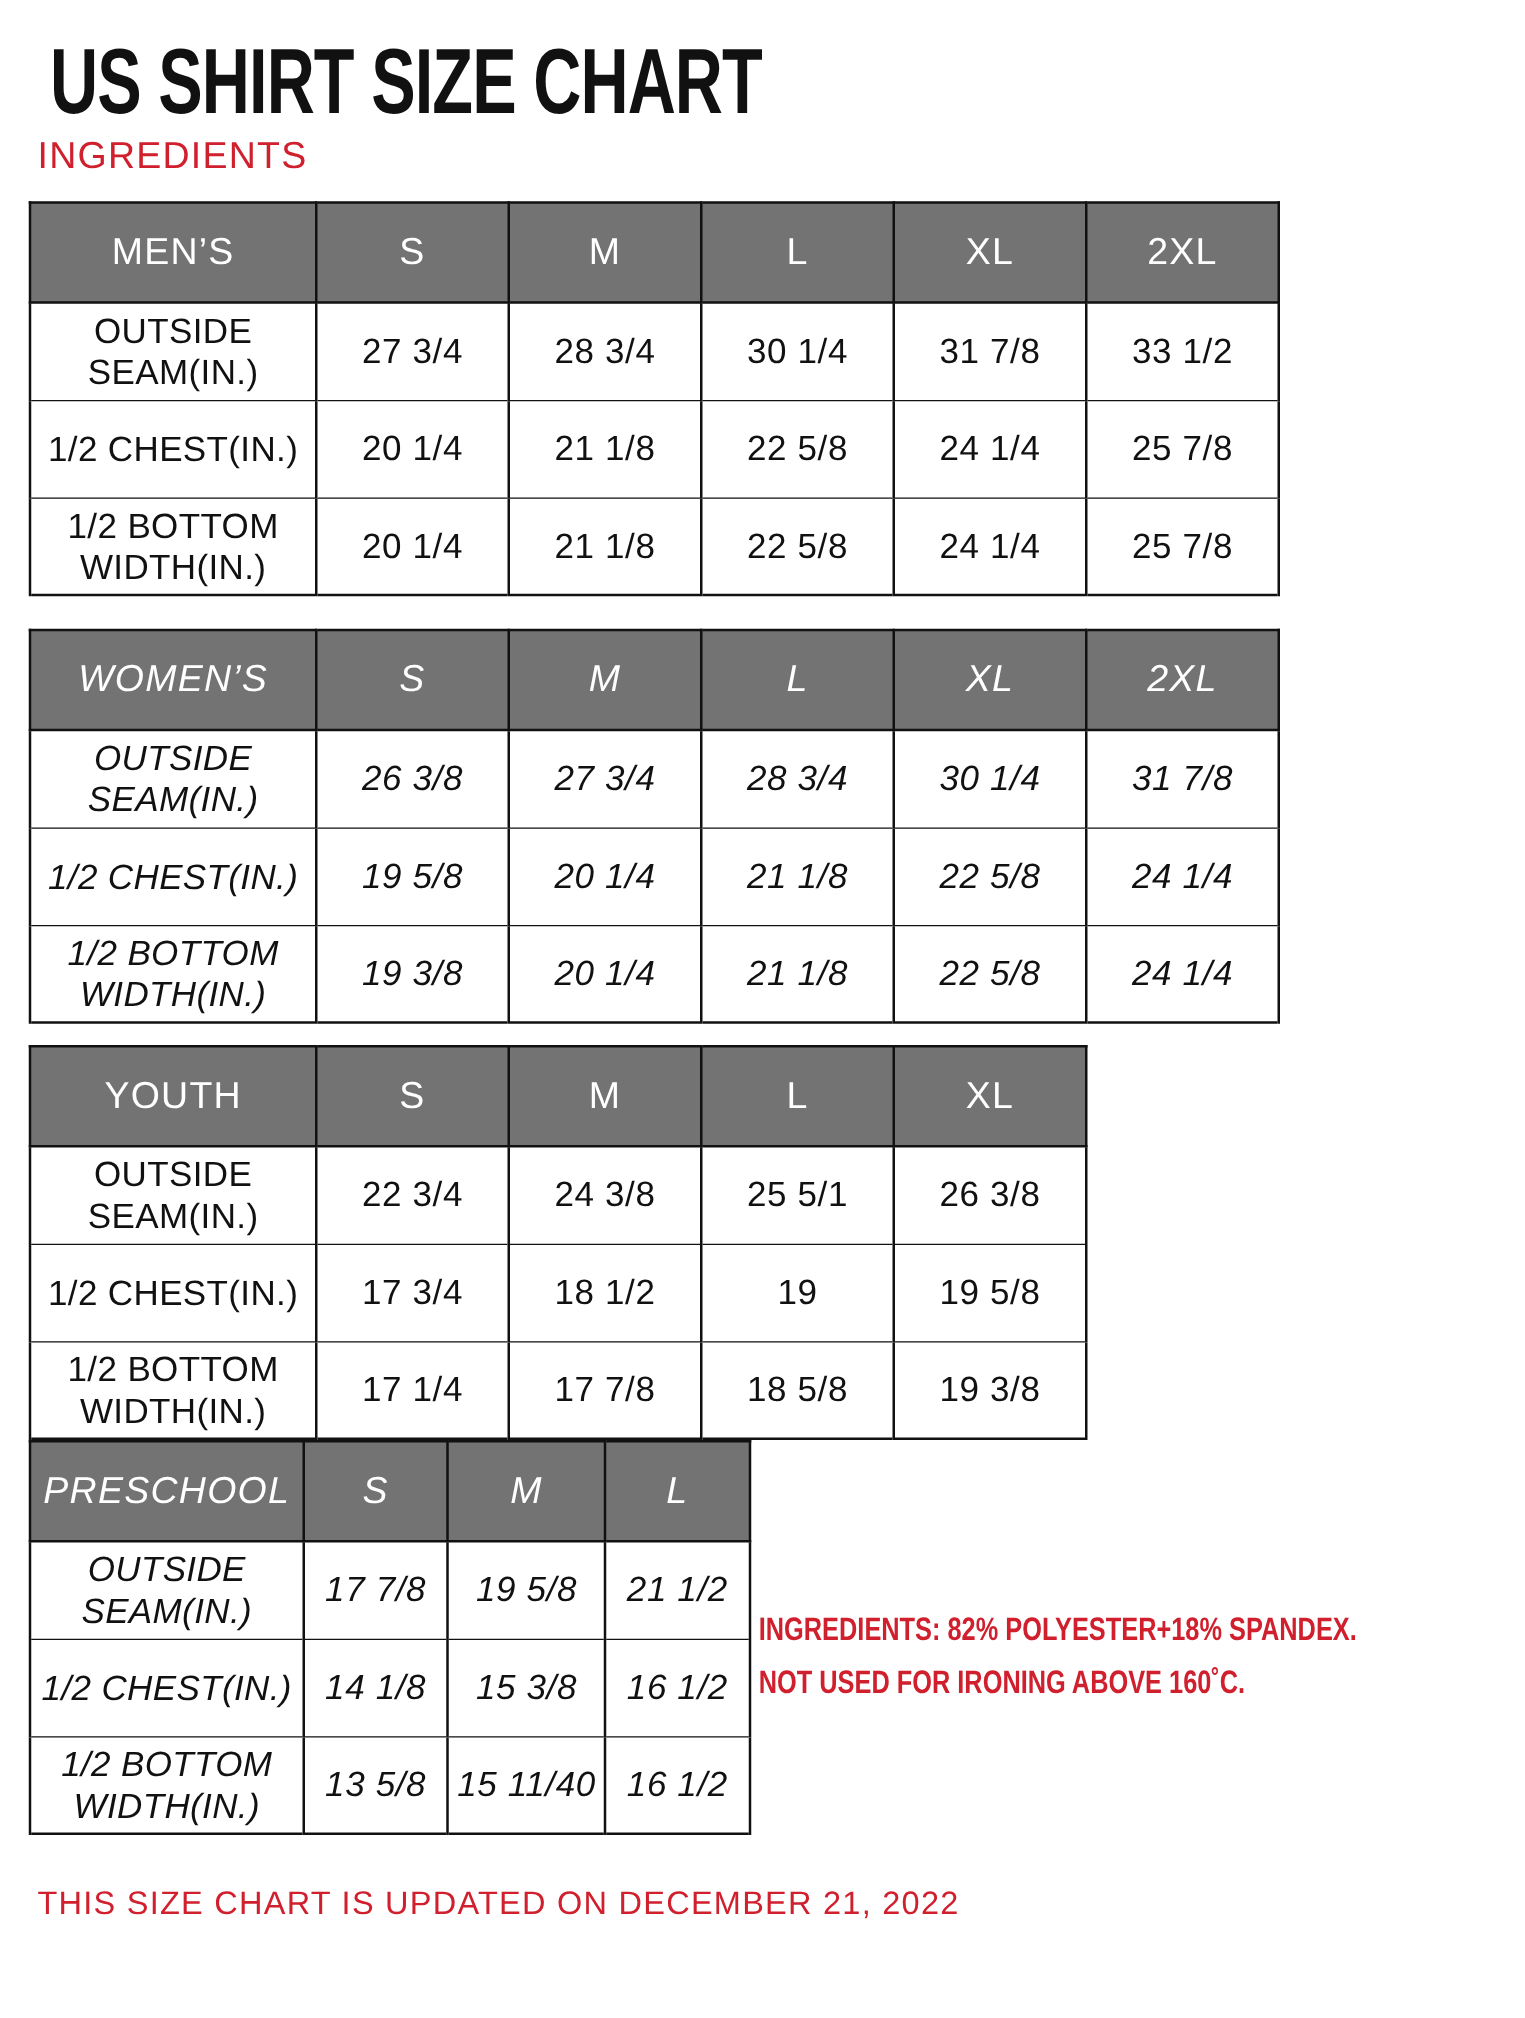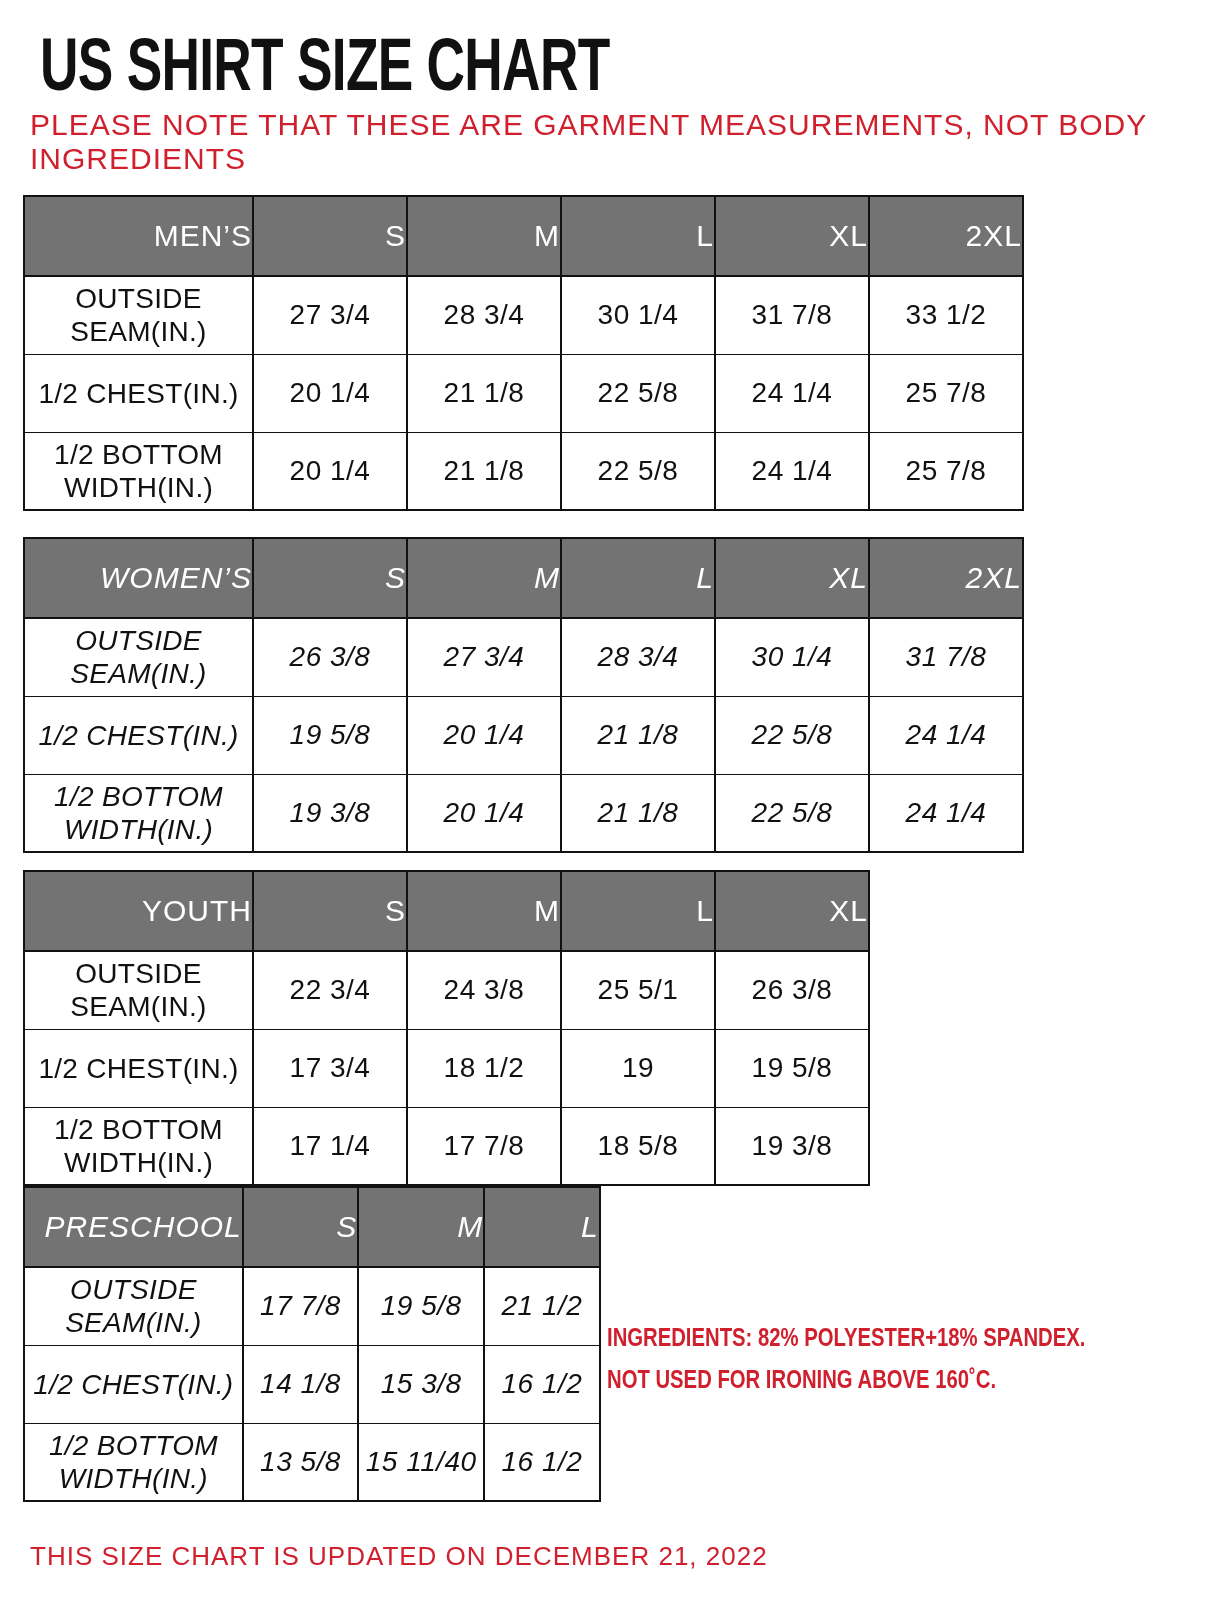--- a/index.html
+++ b/index.html
@@ -43,21 +43,20 @@
   th,td{
     border:2px solid var(--border);
     border-top-width:1px;border-bottom-width:1px;
     text-align:center;vertical-align:middle;padding:0;
   }
   thead th{
     background:var(--header-bg);color:var(--header-text);
     font-weight:400;font-size:30px;height:80px;
     border-top-width:2px;border-bottom-width:2px;
     letter-spacing:1px;
-    text-align:right;
   }
   tbody td{font-size:28px;height:78px;letter-spacing:0.5px;}
   td.lbl{font-size:28px;line-height:33px;letter-spacing:0.3px;}
   td.lbl .lline{display:block;}
   td.lbl .lline:empty{display:none;}
 
   .ps-row{display:flex;align-items:flex-start;}
   .ingredients{
     margin:130px 0 0 6px;
     color:var(--accent-red);
@@ -73,21 +72,20 @@
   }
 </style>
 </head>
 <body>
 
 <div class="page">
 
   <h1 class="title">US SHIRT SIZE CHART</h1>
 
   <div class="note">
-    <div>PLEASE NOTE THAT THESE ARE GARMENT MEASUREMENTS, NOT BODY</div>
     <div>INGREDIENTS</div>
   </div>
 
   <table class="size-table mt1">
     <colgroup>
         <col class="c-lbl">
         <col class="c-val">
         <col class="c-val">
         <col class="c-val">
         <col class="c-val">

